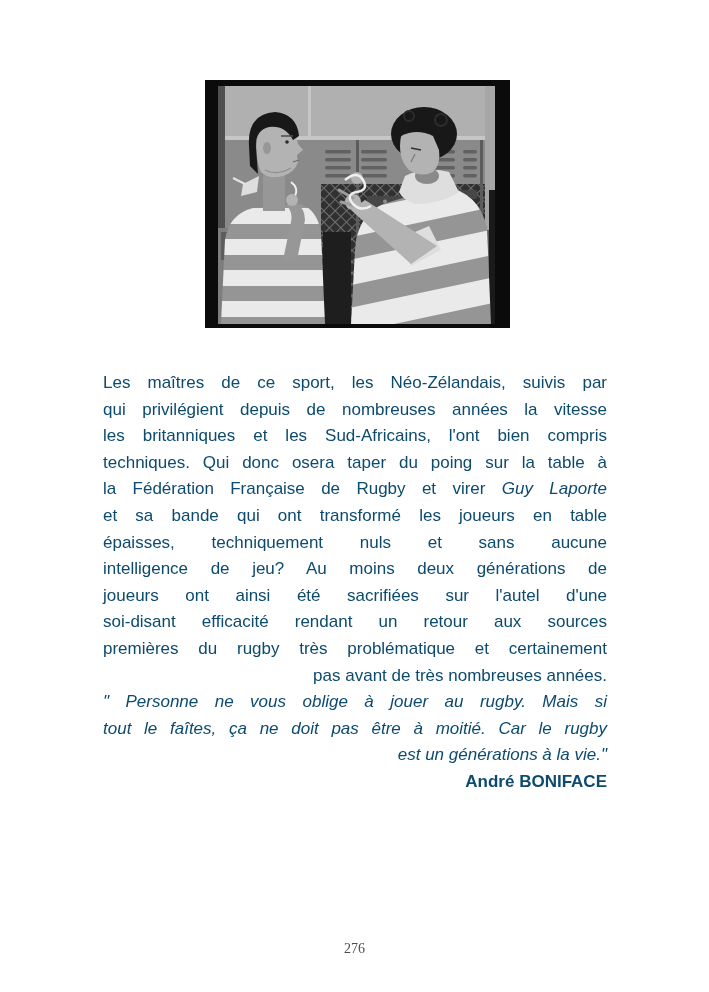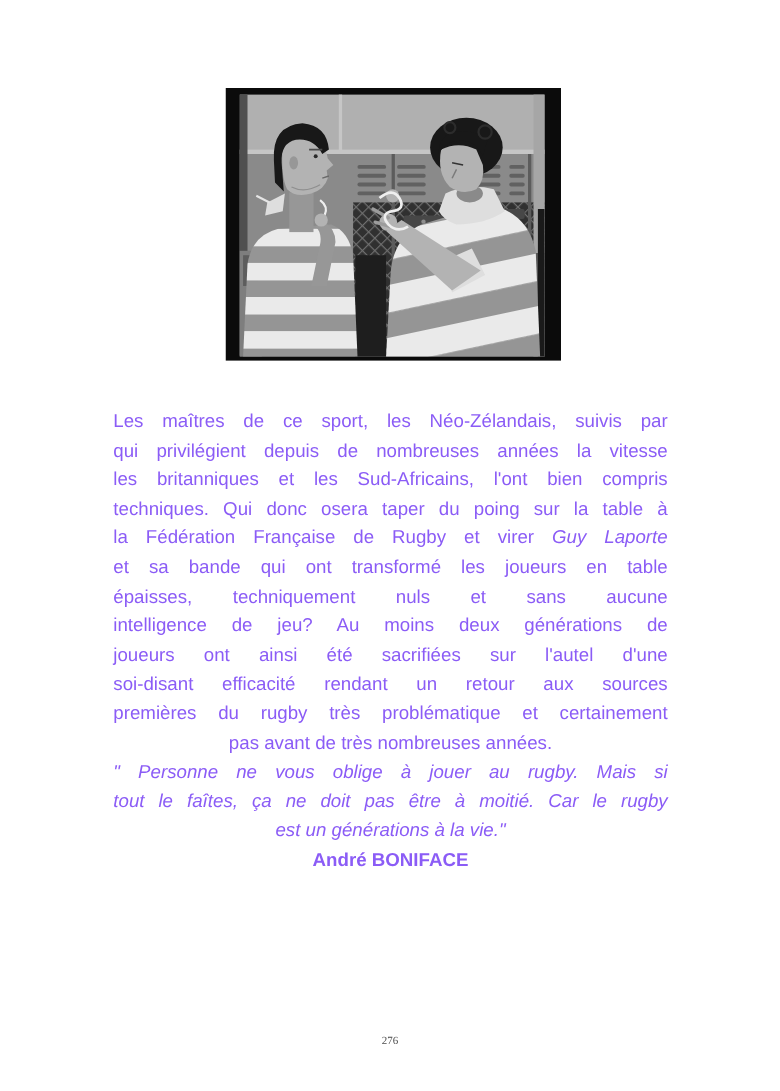--- a/index.html
+++ b/index.html
@@ -5,30 +5,30 @@
   html,body { margin:0; padding:0; background:#ffffff; }
   .page {
     position:relative; width:709px; height:992px; margin:0 auto;
     background:#ffffff; overflow:hidden;
     font-family:"Liberation Sans","DejaVu Sans",sans-serif;
   }
   .photo { position:absolute; left:205px; top:80px; width:305px; height:248px; margin:0; }
   .photo svg { display:block; width:100%; height:100%; }
   .textblock {
     position:absolute; left:103px; top:370px; width:504px;
-    font-size:17px; line-height:26.6px; color:#8b5cf6;
+    font-size:17px; line-height:26.6px; color:#0c4a6e;
   }
-  .line { text-align:center; }
+  .line { text-align:right; }
   .line.just { text-align:justify; text-align-last:justify; }
   .it { font-style:italic; }
   .bd { font-weight:bold; }
   .pagenum {
     position:absolute; top:941px; left:0; width:100%; text-align:center;
     font-family:"Liberation Serif","DejaVu Serif",serif;
-    font-size:10px; color:#4c4c4c;
+    font-size:14px; color:#4c4c4c;
   }
 </style>
 </head>
 <body>
 
 <div class="page">
 
   <figure class="photo">
     <svg viewBox="0 0 305 248" preserveAspectRatio="none" role="img">
       <defs>

